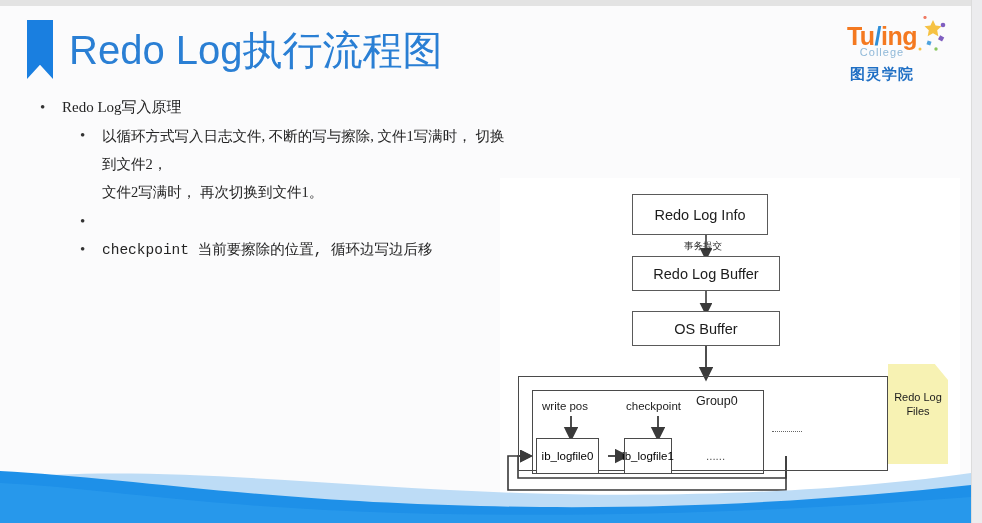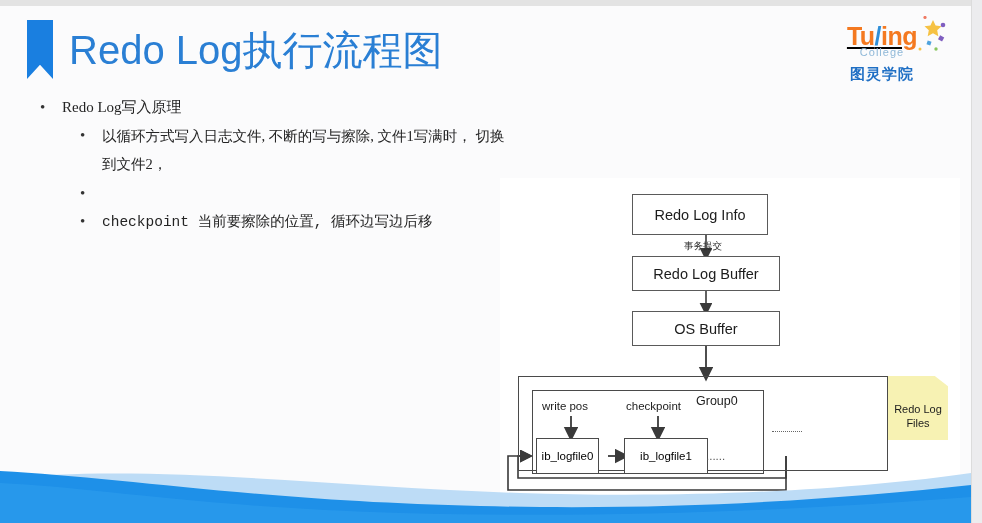--- a/index.html
+++ b/index.html
@@ -82,21 +82,20 @@
     position: relative;
     height: 44px;
   }
   .logo-word {
     font-size: 25px;
     font-weight: bold;
     letter-spacing: -0.5px;
     font-family: "Liberation Sans", sans-serif;
     display: inline-block;
     line-height: 32px;
-    text-decoration: underline;
   }
   .logo-word .c-o { color: #f47920; }
   .logo-word .c-b { color: #2f8fd8; }
   .logo-sub {
     font-size: 11px;
     color: #8fb8d8;
     letter-spacing: 1px;
     margin-top: -6px;
     font-family: "Liberation Sans", sans-serif;
   }
@@ -281,20 +280,21 @@
 
       <div class="bullet lvl1">
         <span class="dot">•</span>
         <span class="txt">Redo Log写入原理</span>
       </div>
 
       <div class="bullet lvl2">
         <span class="dot">•</span>
         <span class="txt">
           <span>以循环方式写入日志文件, 不断的写与擦除, 文件1写满时， 切换到文件2，</span><br>
+          <span>文件2写满时， 再次切换到文件1。</span>
         </span>
       </div>
 
       <div class="bullet lvl2">
         <span class="dot">•</span>
       </div>
 
       <div class="bullet lvl2">
         <span class="dot">•</span>
         <span class="txt mono">checkpoint 当前要擦除的位置, 循环边写边后移</span>
@@ -343,28 +343,28 @@
 
       <div class="plain-rect" style="left:32px;top:212px;width:232px;height:84px;"></div>
 
       <div class="dlabel" style="left:42px;top:222px;">write pos</div>
       <div class="dlabel" style="left:126px;top:222px;">checkpoint</div>
       <div class="dlabel" style="left:196px;top:216px;font-size:12.5px;">Group0</div>
 
       <div class="small-box" style="left:36px;top:260px;width:63px;height:36px;">
           <span>ib_logfile0</span>
         </div>
-      <div class="small-box" style="left:124px;top:260px;width:84px;height:36px;">
+      <div class="small-box" style="left:124px;top:260px;width:48px;height:36px;">
           <span>ib_logfile1</span>
         </div>
       <div class="dlabel" style="left:206px;top:272px;color:#555;">......</div>
 
       <div class="dots-h" style="left:272px;top:253px;width:30px;"></div>
 
-      <div class="note" style="left:388px;top:198px;width:60px;height:64px;">
+      <div class="note" style="left:388px;top:186px;width:60px;height:100px;">
         <div>Redo Log</div>
         <div>Files</div>
       </div>
 
     </div>
 
     <div class="watermark">@稀土掘金技术社区</div>
 
     <svg class="waves" viewBox="0 0 971 70" preserveAspectRatio="none">
       <path d="M0,26 C150,10 330,34 520,40 C700,46 860,36 971,20 L971,70 L0,70 Z" fill="#bddcf6"></path>

